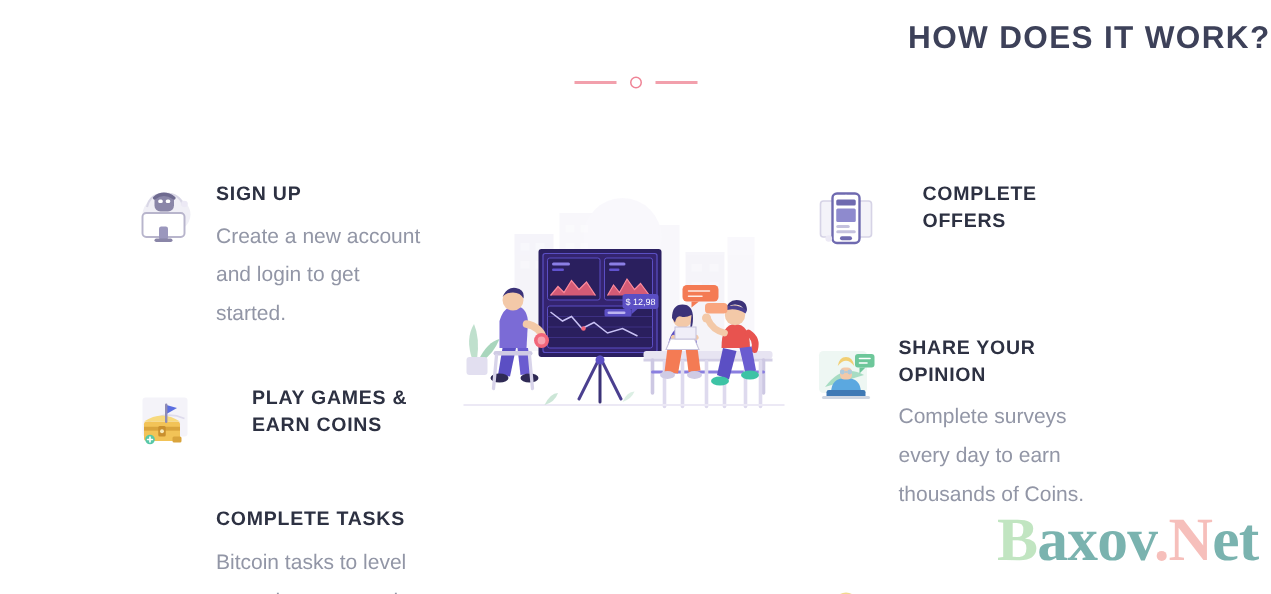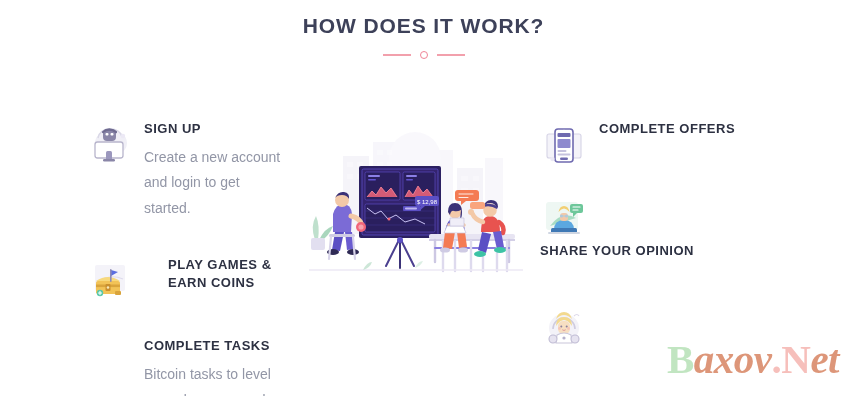--- a/index.html
+++ b/index.html
@@ -6,21 +6,21 @@
   * { margin:0; padding:0; box-sizing:border-box; }
   html, body {
     width:847px; height:396px;
     background:#ffffff;
     font-family:"Liberation Sans", sans-serif;
     overflow:hidden;
   }
   .page { position:relative; width:847px; height:396px; background:#ffffff; }
 
   
-  .heading-wrap { position:absolute; top:14px; left:0; width:847px; text-align:center; }
+  .heading-wrap { position:absolute; top:14px; left:0; width:847px; text-align:right; }
   .heading {
     font-size:21px; font-weight:bold; letter-spacing:0.9px;
     color:#3d4159;
   }
   .divider { margin:11px auto 0; width:82px; height:12px; position:relative; }
   .divider .bar {
     position:absolute; top:5px; height:1.5px; width:28px;
     background:#f2a0ac;
   }
   .divider .bar.left { left:0; }
@@ -51,40 +51,40 @@
     color:#2d3142; line-height:1.35; text-transform:uppercase;
   }
   .f-desc {
     margin-top:7px;
     font-size:14px; line-height:1.85; color:#9296a6;
   }
 
   
   .col-left .feature:nth-child(1){ margin-bottom:32px; }
   .col-left .feature:nth-child(2){ margin-bottom:30px;gap:24px; }
-  .col-right .feature:nth-child(1){ margin-bottom:20px; }
-  .col-right .feature:nth-child(2){ margin-bottom:42px;flex-direction:column; }
+  .col-right .feature:nth-child(1){ margin-bottom:52px;gap:16px; }
+  .col-right .feature:nth-child(2){ margin-bottom:42px; }
 
   
   .illustration {
     position:absolute; left:303px; top:128px; width:228px; height:150px;
   }
   .illustration svg { display:block; width:228px; height:150px; }
 
   
   .watermark {
     position:absolute; right:8px; bottom:16px;
     font-size:41px; font-weight:bold; letter-spacing:-0.5px;
     font-family:"Liberation Serif", serif;
     opacity:0.55;
     line-height:1;
     white-space:nowrap;
   }
   .wm-green { color:#8fd18f; }
-  .wm-grey  { color:#c2410c;font-style:italic; }
+  .wm-grey  { color:#0f766e; }
   .wm-red   { color:#f08c84; }
 </style>
 </head>
 <body>
 
 <div class="page">
 
   <div class="heading-wrap">
     <div class="heading">HOW DOES IT WORK?</div>
     <div class="divider">
@@ -206,20 +206,21 @@
           <path d="M18.5 20 q5.5-7 11 0 q-1 -6 -5.5-6 q-4.5 0-5.5 6z" fill="#f2cf73"></path>
           <circle cx="21.5" cy="24" r="1.6" fill="#9ecbe8" opacity="0.8"></circle>
           <circle cx="26.5" cy="24" r="1.6" fill="#9ecbe8" opacity="0.8"></circle>
           <path d="M23.1 24 h1.8" stroke="#9ecbe8" stroke-width="0.9"></path>
           <rect x="11" y="36" width="26" height="5" rx="1.5" fill="#3f79b5"></rect>
           <rect x="8" y="40" width="32" height="2" rx="1" fill="#cfd6e2"></rect>
         </svg>
       </div>
       <div class="f-text">
         <div class="f-title">SHARE YOUR OPINION</div>
+        <div class="f-desc">Complete surveys every day to earn thousands of Coins.</div>
       </div>
     </div>
 
     <div class="feature">
       <div class="f-icon">
         <svg viewBox="0 0 48 48">
           <ellipse cx="24" cy="23" rx="15" ry="14" fill="#f3f2f8"></ellipse>
           <path d="M13 24 a11 11 0 0 1 22 0" fill="none" stroke="#cfccdf" stroke-width="1.6"></path>
           <path d="M16 21 q8-12 16 0 q0-9 -8-9 q-8 0-8 9z" fill="#f3d98e"></path>
           <rect x="18" y="16" width="12" height="13" rx="5" fill="#f7dfc2"></rect>

